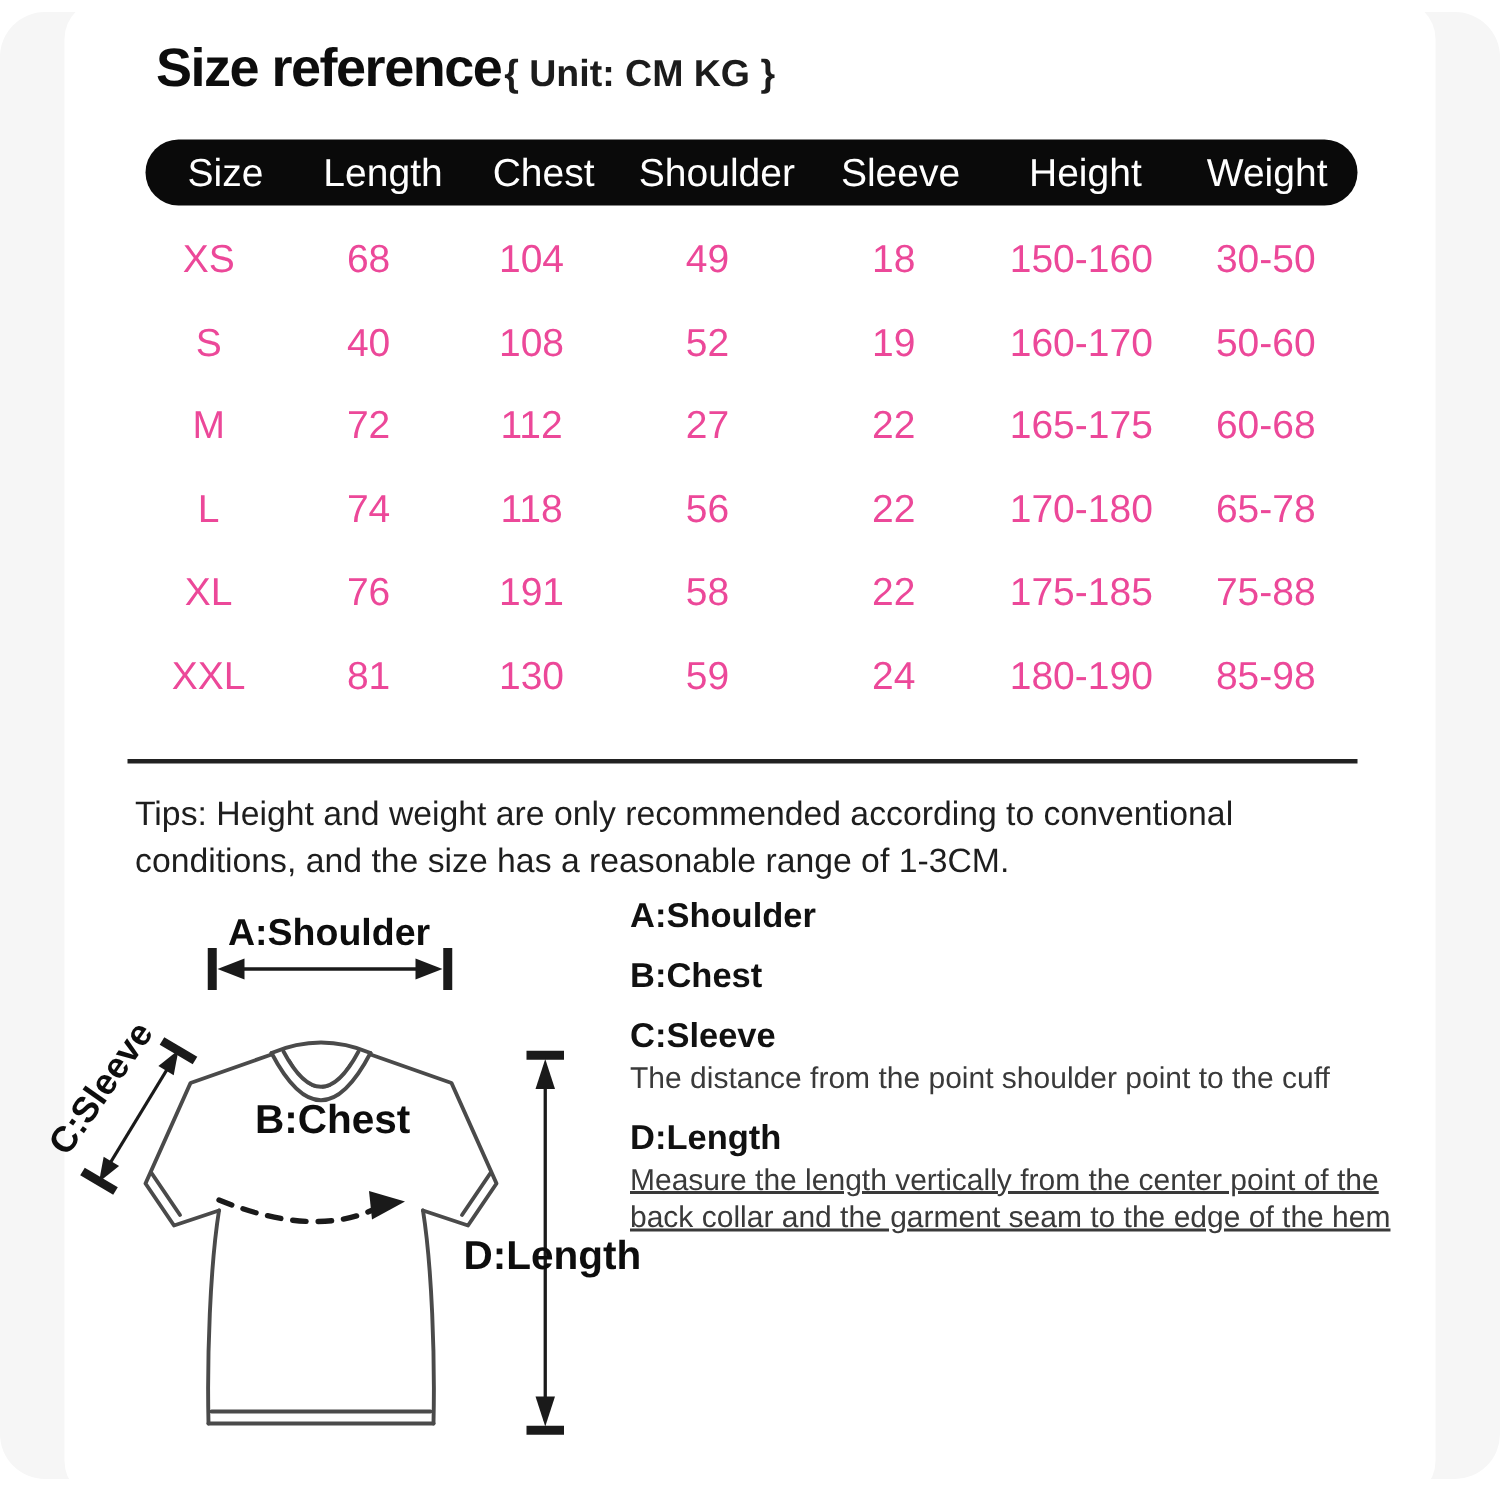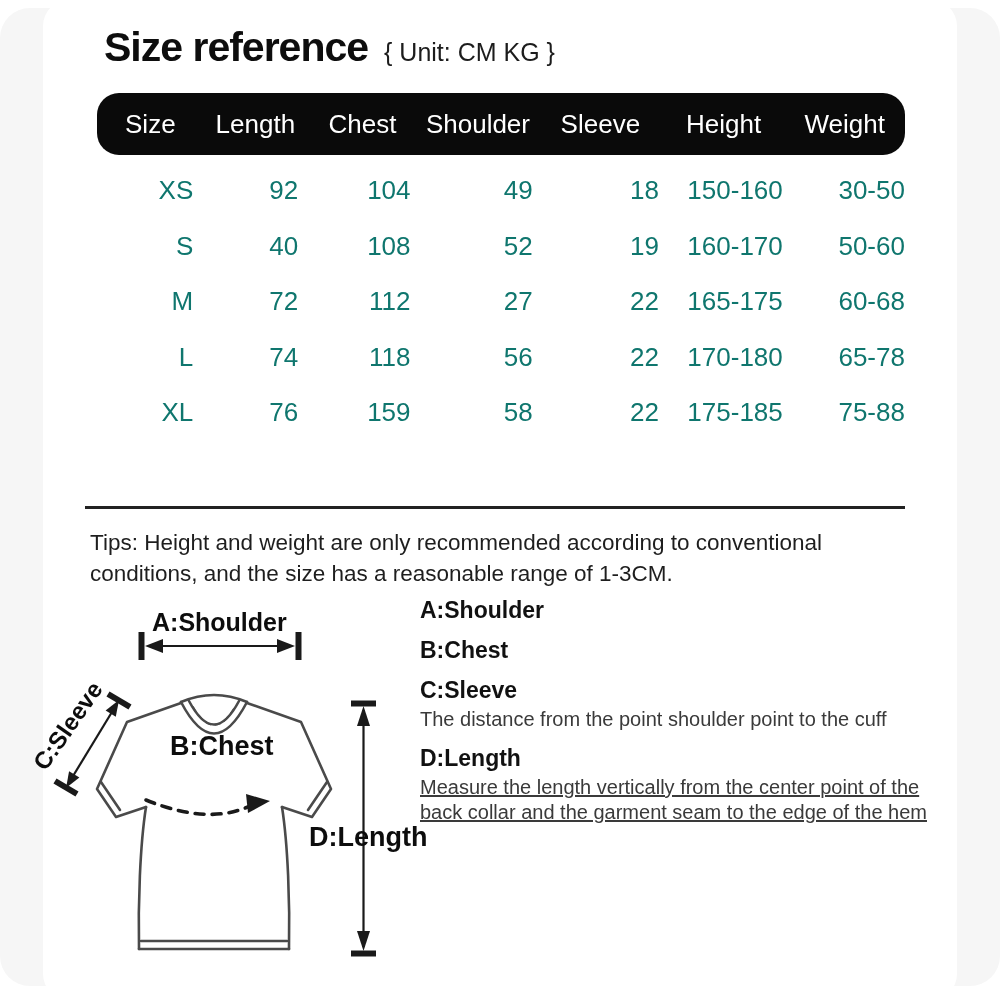--- a/index.html
+++ b/index.html
@@ -13,35 +13,35 @@
   .frame{
     position:absolute;left:0;top:8px;width:1000px;height:978px;
     background:#f6f6f6;border-radius:30px;
   }
   .card{
     position:absolute;left:43px;top:0;width:914px;height:1000px;
     background:#ffffff;border-radius:26px;
   }
   
   .title-row{position:absolute;left:104px;top:24px;display:flex;align-items:baseline;}
-  .title{font-size:41px;font-weight:bold;letter-spacing:-1px;color:#0d0d0d;}
-  .unit{font-size:25px;font-weight:400;color:#1c1c1c;margin-left:16px;}
+  .title{font-size:36px;font-weight:bold;letter-spacing:-1px;color:#0d0d0d;}
+  .unit{font-size:25px;font-weight:700;color:#1c1c1c;margin-left:2px;}
   
   .size-table{position:absolute;left:85px;top:93px;width:820px;}
   .grid-row{
     display:grid;
     grid-template-columns:13.2% 12.8% 13.7% 14.9% 15.4% 15.1% 14.9%;
     align-items:center;text-align:center;
   }
   .header-bar{
-    height:62px;border-radius:22px;background:#0a0a0a;
+    height:44px;border-radius:22px;background:#0a0a0a;
     color:#ffffff;font-size:26px;margin-left:12px;
   }
   .body-rows{margin-top:8px;}
-  .data-row{height:55.5px;font-size:26px;color:#0f766e;text-align:right;}
+  .data-row{height:55.5px;font-size:26px;color:#ec4899;}
   .divider{
     position:absolute;left:85px;top:506px;width:820px;height:3px;background:#222;
   }
   
   .tips{
     position:absolute;left:90px;top:527px;width:820px;
     text-align:left;font-size:22.5px;line-height:31px;color:#1e1e1e;
   }
   
   .diag-label{position:absolute;font-weight:bold;color:#0d0d0d;}
@@ -77,21 +77,21 @@
     <div>Length</div>
     <div>Chest</div>
     <div>Shoulder</div>
     <div>Sleeve</div>
     <div>Height</div>
     <div>Weight</div>
   </div>
   <div class="body-rows">
     <div class="grid-row data-row">
       <div>XS</div>
-      <div>92</div>
+      <div>68</div>
       <div>104</div>
       <div>49</div>
       <div>18</div>
       <div>150-160</div>
       <div>30-50</div>
     </div>
     <div class="grid-row data-row">
       <div>S</div>
       <div>40</div>
       <div>108</div>
@@ -114,25 +114,34 @@
       <div>74</div>
       <div>118</div>
       <div>56</div>
       <div>22</div>
       <div>170-180</div>
       <div>65-78</div>
     </div>
     <div class="grid-row data-row">
       <div>XL</div>
       <div>76</div>
-      <div>159</div>
+      <div>191</div>
       <div>58</div>
       <div>22</div>
       <div>175-185</div>
       <div>75-88</div>
+    </div>
+    <div class="grid-row data-row">
+      <div>XXL</div>
+      <div>81</div>
+      <div>130</div>
+      <div>59</div>
+      <div>24</div>
+      <div>180-190</div>
+      <div>85-98</div>
     </div>
   </div>
 </div>
 
 <div class="divider"></div>
 
 <div class="tips">Tips: Height and weight are only recommended according to conventional conditions, and the size has a reasonable range of 1-3CM.</div>
 
 <svg class="diagram" width="1000" height="1000" viewBox="0 0 1000 1000">
   <g fill="none" stroke="#4a4a4a" stroke-width="2.6" stroke-linejoin="round" stroke-linecap="round">

